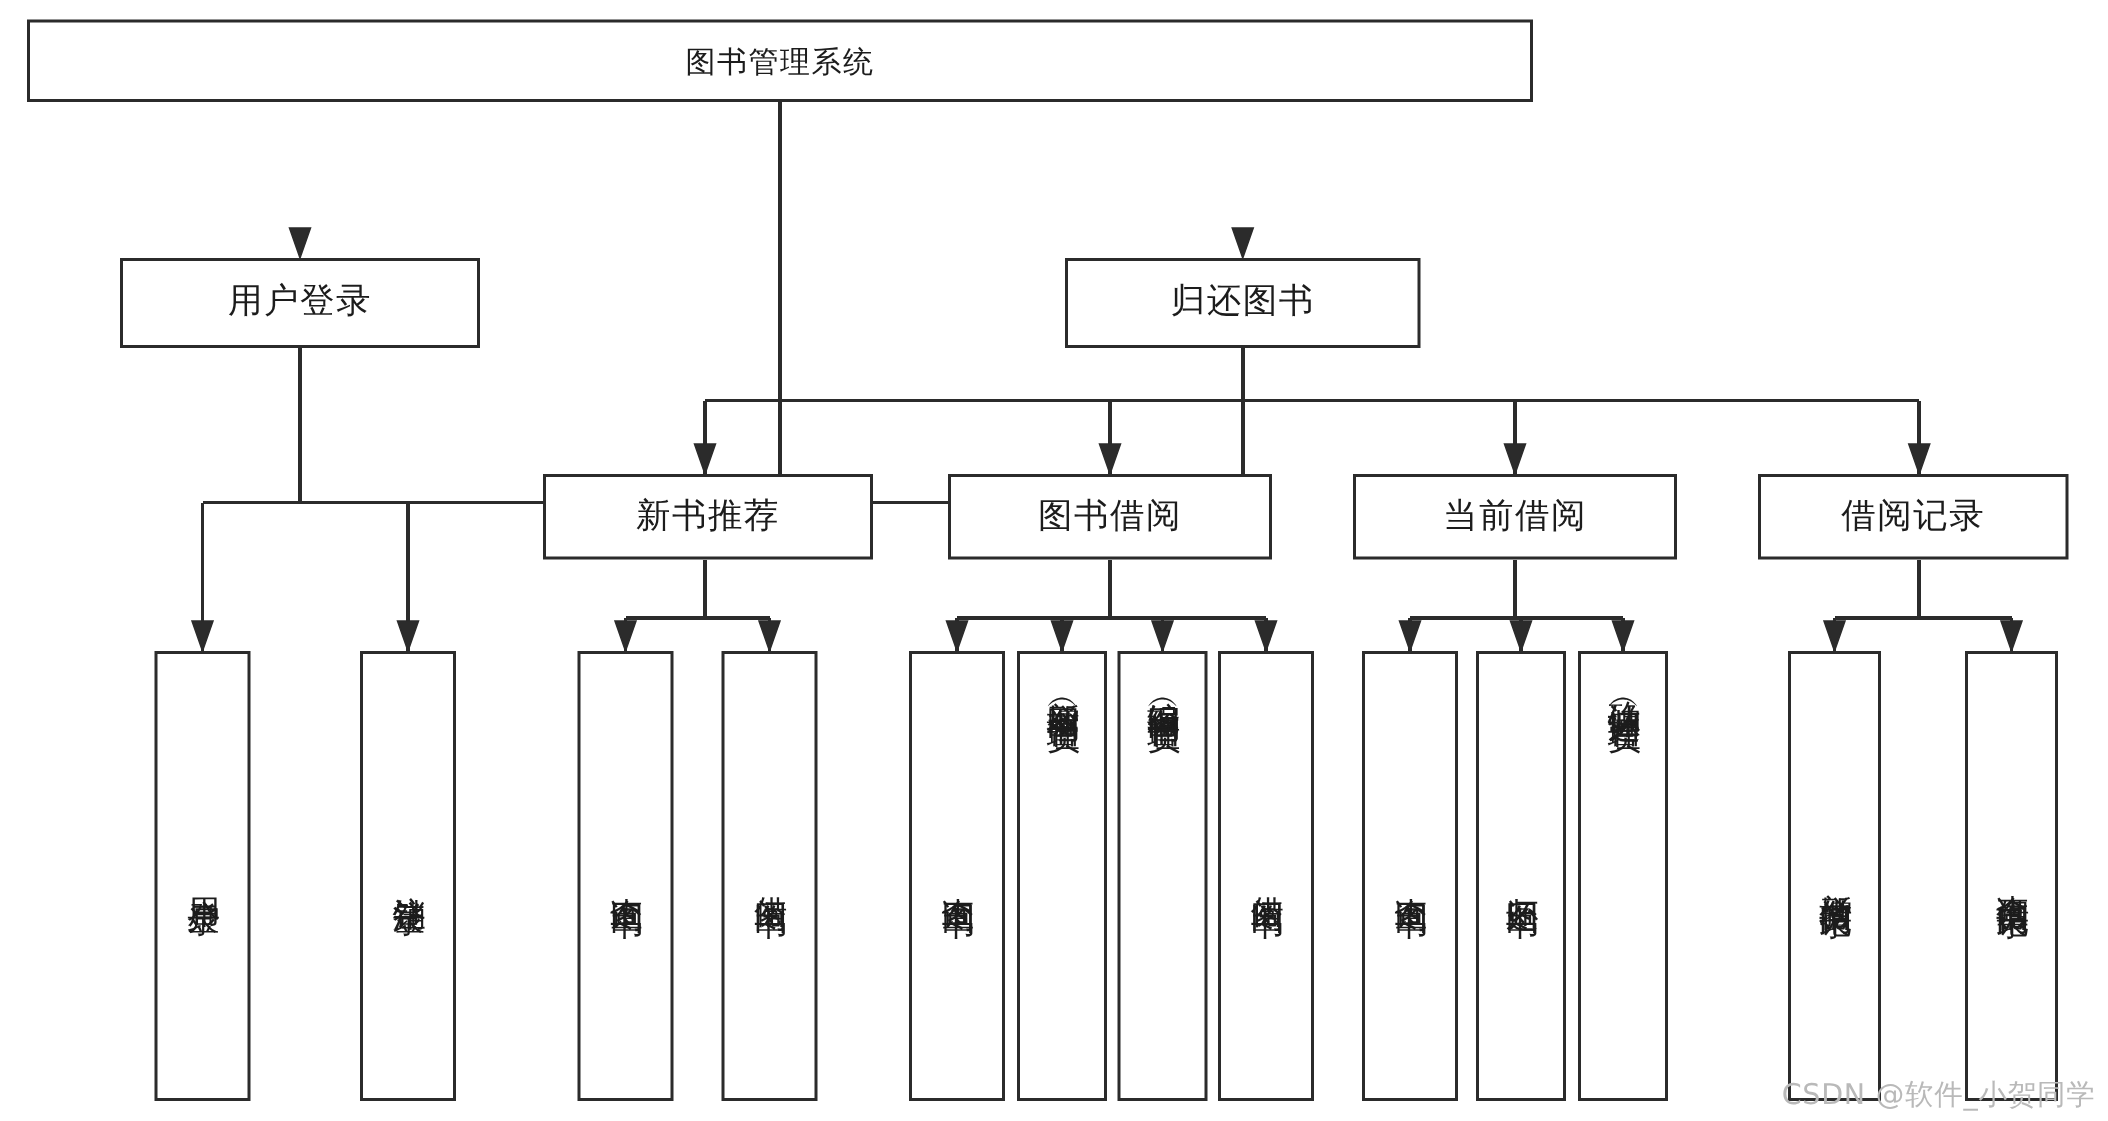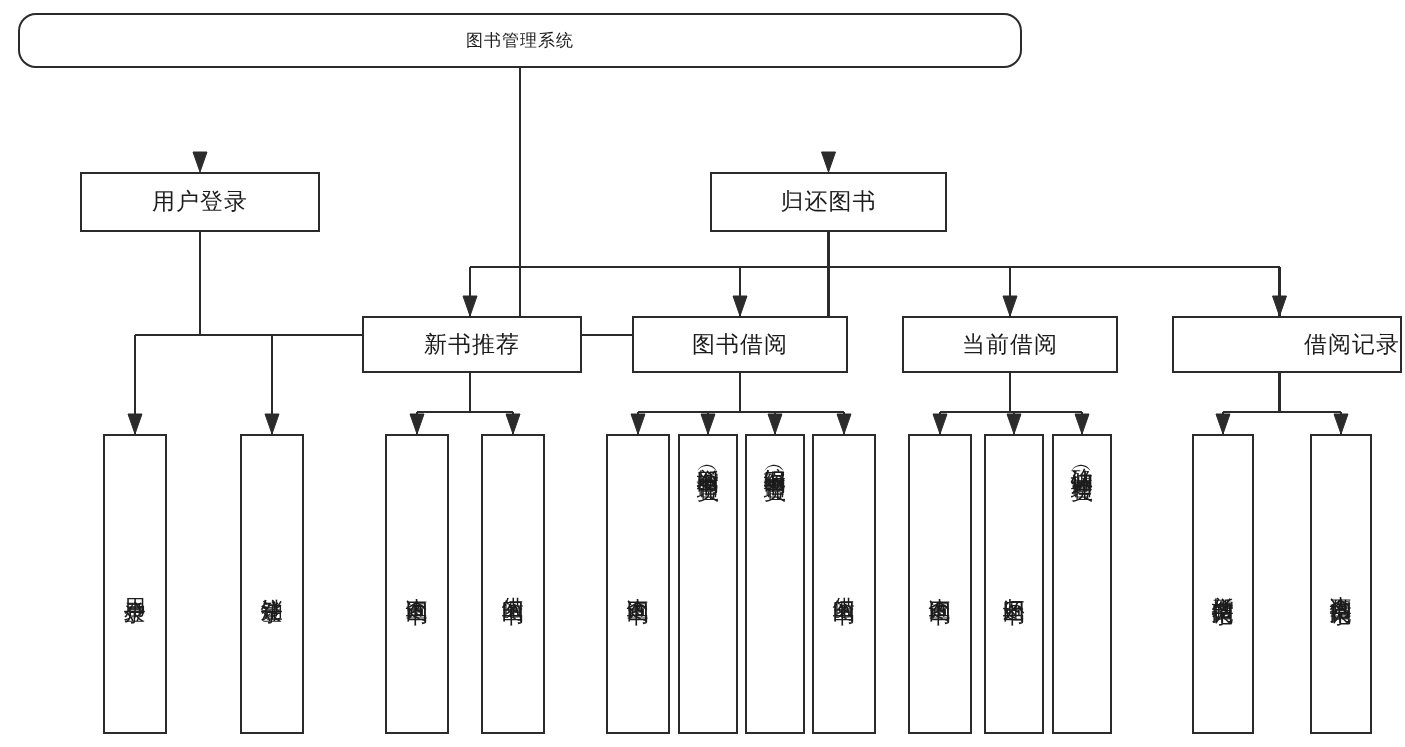--- a/index.html
+++ b/index.html
@@ -35,22 +35,21 @@
     justify-content: center;
     color: #1c1c1c;
     font-family: "DejaVu Sans", "Liberation Sans", sans-serif;
   }
   .node.horiz {
     font-size: 23px;
     letter-spacing: 1px;
     line-height: 1.2;
   }
   .node.root {
-    font-size: 17px;
-    border-radius: 18px;
+    font-size: 20px;
   }
   .node.vert {
     writing-mode: vertical-rl;
     text-orientation: upright;
     font-size: 22px;
     line-height: 1.26;
     letter-spacing: 2px;
     align-items: center;
     justify-content: flex-start;
     padding-top: 14px;
@@ -151,21 +150,21 @@
   </div>
 
   <div class="node horiz" style="left:902px;top:316px;width:216px;height:57px;">
     <span class="label">当前借阅</span>
   </div>
 
   <div class="node horiz" style="left:632px;top:316px;width:216px;height:57px;">
     <span class="label">图书借阅</span>
   </div>
 
-  <div class="node horiz" style="left:1172px;top:316px;width:230px;height:57px;justify-content:flex-end;">
+  <div class="node horiz" style="left:1172px;top:316px;width:207px;height:57px;">
     <span class="label">借阅记录</span>
   </div>
 
   <div class="node vert centered" style="left:103px;top:434px;width:64px;height:300px;">
     <span class="label">用户登录</span>
   </div>
 
   <div class="node vert centered" style="left:240px;top:434px;width:64px;height:300px;">
     <span class="label">注销登录</span>
   </div>
@@ -207,14 +206,15 @@
   </div>
 
   <div class="node vert centered" style="left:1192px;top:434px;width:62px;height:300px;">
     <span class="label">新增借阅记录</span>
   </div>
 
   <div class="node vert centered" style="left:1310px;top:434px;width:62px;height:300px;">
     <span class="label">查询借阅记录</span>
   </div>
 
+  <div id="watermark">CSDN @软件_小贺同学</div>
 
 </div>
 
 </body></html>

